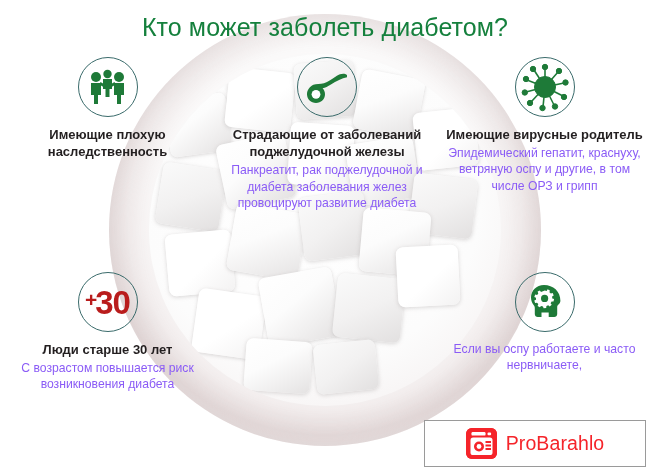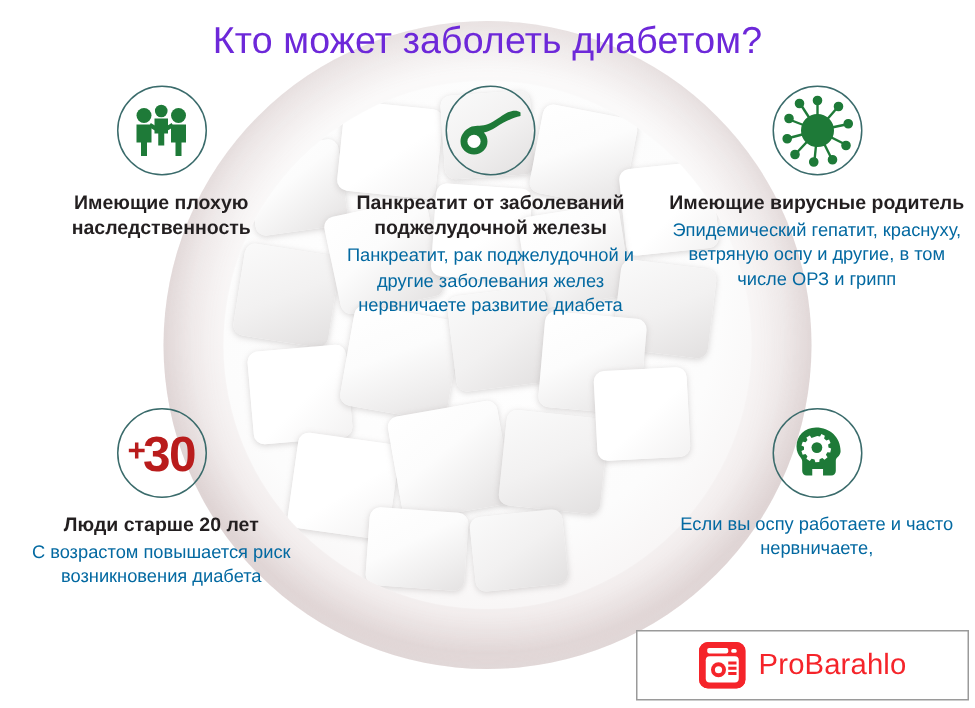--- a/index.html
+++ b/index.html
@@ -59,21 +59,21 @@
 
   
   .title {
     position: absolute;
     top: 13px;
     left: 0;
     width: 650px;
     text-align: center;
     font-size: 25px;
     font-weight: 400;
-    color: #6d28d9;
+    color: #15803d;
     z-index: 5;
     letter-spacing: 0.1px;
   }
 
   
   .grid {
     position: absolute;
     inset: 0;
     z-index: 4;
   }
@@ -96,21 +96,21 @@
   .item .icon-circle svg { display: block; overflow: visible; }
   .item .head {
     font-size: 13px;
     font-weight: bold;
     color: #231f20;
     line-height: 1.32;
     margin-bottom: 2px;
   }
   .item .body {
     font-size: 12.2px;
-    color: #0369a1;
+    color: #8b5cf6;
     line-height: 1.33;
   }
 
   
   .pos-r1c1 { left: 6px;   top: 57px;  width: 203px; }
   .pos-r1c2 { left: 218px; top: 57px;  width: 218px; }
   .pos-r1c3 { left: 443px; top: 57px;  width: 203px; }
   
   .pos-r2c1 { left: 6px;   top: 272px; width: 203px; }
   .pos-r2c2 { left: 218px; top: 272px; width: 218px; }
@@ -207,22 +207,22 @@
       <div class="head">Имеющие плохую наследственность</div>
     </div>
 
     <div class="item pos-r1c2">
       <div class="icon-circle">
         <svg width="42" height="34" viewBox="0 0 42 34" fill="#1e7a38">
           <path d="M41 5c-2.5-2-6.5-1.5-10.5 1C26 8.8 22 12 18 13.2c-4 1.2-7.6.2-10.6 1.6C3.6 16.6 1 20.3 1 24.3 1 29.2 5 33 10 33s9-3.8 9-8.7c0-2.3-.9-4.4-2.4-6 2.6-.5 5.3-1.8 8.3-3.7 5.5-3.5 11-6.2 16.1-7.3z"></path>
           <circle cx="10" cy="24.3" r="4.4" fill="#ffffff"></circle>
         </svg>
       </div>
-      <div class="head">Панкреатит от заболеваний поджелудочной железы</div>
-      <div class="body">Панкреатит, рак поджелудочной и другие заболевания желез нервничаете развитие диабета</div>
+      <div class="head">Страдающие от заболеваний поджелудочной железы</div>
+      <div class="body">Панкреатит, рак поджелудочной и диабета заболевания желез провоцируют развитие диабета</div>
     </div>
 
     <div class="item pos-r1c3">
       <div class="icon-circle">
         <svg width="48" height="48" viewBox="0 0 48 48" fill="#1e7a38" stroke="#1e7a38">
           <g stroke-width="1.6">
             <line x1="24" y1="24" x2="24" y2="5"></line>
               <line x1="24" y1="24" x2="37" y2="9"></line>
             <line x1="24" y1="24" x2="43" y2="20"></line>
               <line x1="24" y1="24" x2="42" y2="33"></line>
@@ -249,21 +249,21 @@
       <div class="head">Имеющие вирусные родитель</div>
       <div class="body">Эпидемический гепатит, краснуху, ветряную оспу и другие, в том числе ОРЗ и грипп</div>
     </div>
 
     <div class="item pos-r2c1">
       <div class="icon-circle">
         <div class="age-badge">
           <span class="plus">+</span><span>30</span>
         </div>
       </div>
-      <div class="head">Люди старше 20 лет</div>
+      <div class="head">Люди старше 30 лет</div>
       <div class="body">С возрастом повышается риск возникновения диабета</div>
     </div>
 
 
     <div class="item pos-r2c3">
       <div class="icon-circle">
         <svg width="40" height="40" viewBox="0 0 40 40" fill="#1e7a38">
           <path d="M19 3C11.3 3 6 8.6 6 15.6c0 3.3 1.2 5.6 2.6 7.3.9 1.1 1.2 1.7 1.2 3V32c0 1.7 1.3 3 3 3h3.7v-4.4h7.2V35h5.5c1.7 0 3-1.3 3-3v-6.8c0-1.2.4-1.8 1.3-2.6 1.2-1.1 1.9-2.3 1.9-3.8C35.4 9.4 28.2 3 19 3z"></path>
           <path d="M19.8 8.6l1.9.4.9-1.7 2.3 1.2-.5 1.8 1.5 1.3 1.8-.6 1 2.4-1.6 1 .2 2 1.8.6-.6 2.6-1.9-.1-1 1.7 1.1 1.6-2 1.7-1.5-1.2-1.8.8-.2 1.9-2.6.2-.6-1.8-1.9-.5-1.3 1.4-2.2-1.4.7-1.8-1.3-1.4-1.9.4-.8-2.5 1.7-.8v-2l-1.7-.8.9-2.5 1.9.4 1.2-1.5-.7-1.8 2.3-1.2 1.1 1.6z" fill="#ffffff"></path>
           <circle cx="19.6" cy="16.4" r="3.6" fill="#1e7a38"></circle>

